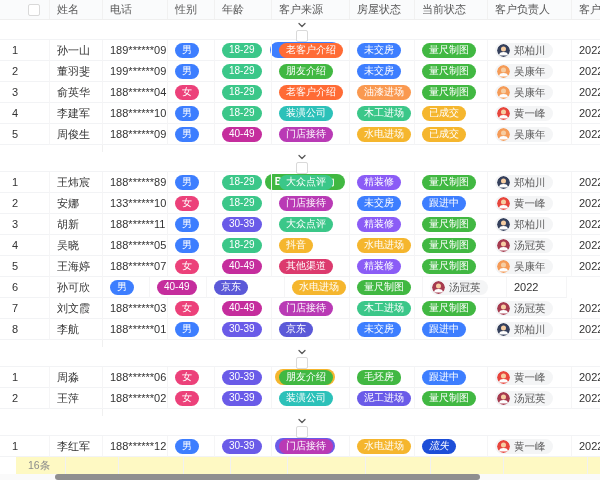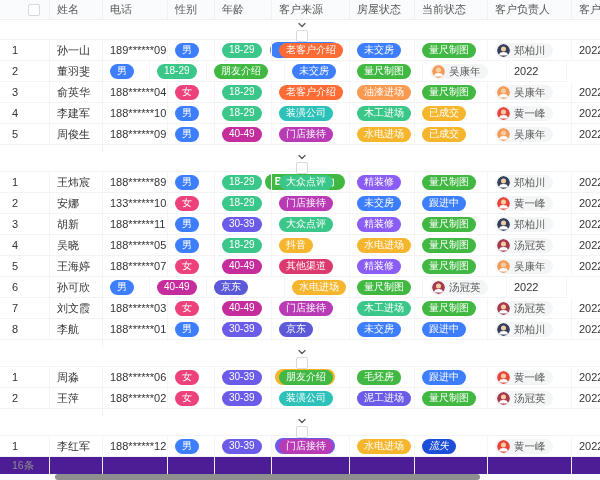--- a/index.html
+++ b/index.html
@@ -28,21 +28,21 @@
   .num { color:#9aa0a6; padding-left:12px; }
 
   .pill { display:inline-block; padding:2.5px 7px; border-radius:999px; color:#fff; font-size:10px; line-height:1; }
 
   .owner { display:inline-flex; align-items:center; gap:4px; background:#f4f5f6; border-radius:999px; padding:1px 7px 1px 2px; color:#595959; font-size:10.5px; line-height:1; }
   .avatar { width:13px; height:13px; border-radius:50%; overflow:hidden; flex:none; display:block; }
 
   .gap { height:7px; background:#fff; position:relative; }
   .gap::after { content:""; position:absolute; left:102px; top:0; bottom:0; width:1px; background:#f0f0f0; }
 
-  .tfoot { display:flex; height:17px; background:#4c1d95; }
+  .tfoot { display:flex; height:17px; background:#fef9c3;margin-left:16px; }
   .tfoot .cell { height:100%; border-right:1px solid #f1f1f1; font-size:10.5px; color:#8c8c8c; }
   .tfoot .c-sel { padding-left:12px; }
 
   .hscroll { position:absolute; left:0; right:0; bottom:0; height:6px; background:#fafafa; }
   .thumb { position:absolute; left:55px; top:0; width:425px; height:6px; background:#8f8f8f; border-radius:3px; cursor:pointer; }
 </style>
 </head>
 <body>
 
 <div class="app">
@@ -99,20 +99,21 @@
               <path d="M2.2 12.4 a4.8 3.7 0 0 1 9.6 0 z" fill="#FDFDFD"></path>
             </svg>
             <span>郑柏川</span>
           </span>
         </div>
         <div class="cell c-created">2022</div>
       </div>
       <div class="trow">
         <div class="cell c-sel num">2</div>
         <div class="cell c-name">董羽斐</div>
+        <div class="cell c-phone">199******09</div>
         <div class="cell c-gender">
           <span class="pill" style="background: rgb(61, 126, 255);">男</span>
         </div>
         <div class="cell c-age">
           <span class="pill" style="background: rgb(59, 199, 137);">18-29</span>
         </div>
         <div class="cell c-source">
           <span class="pill" style="background: rgb(65, 184, 66);">朋友介绍</span>
         </div>
         <div class="cell c-house">

